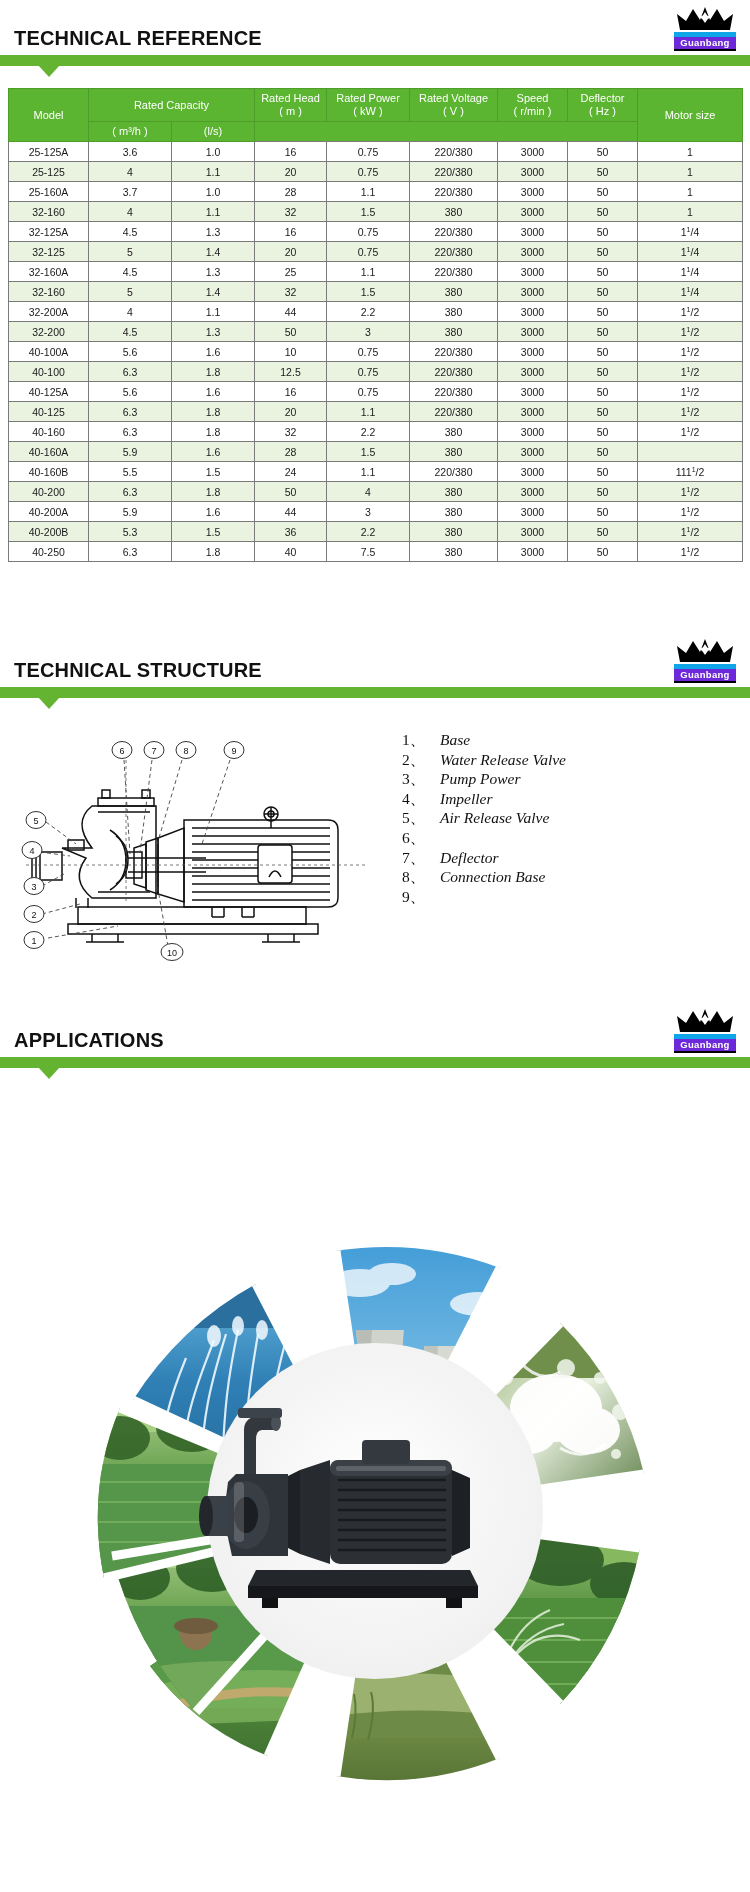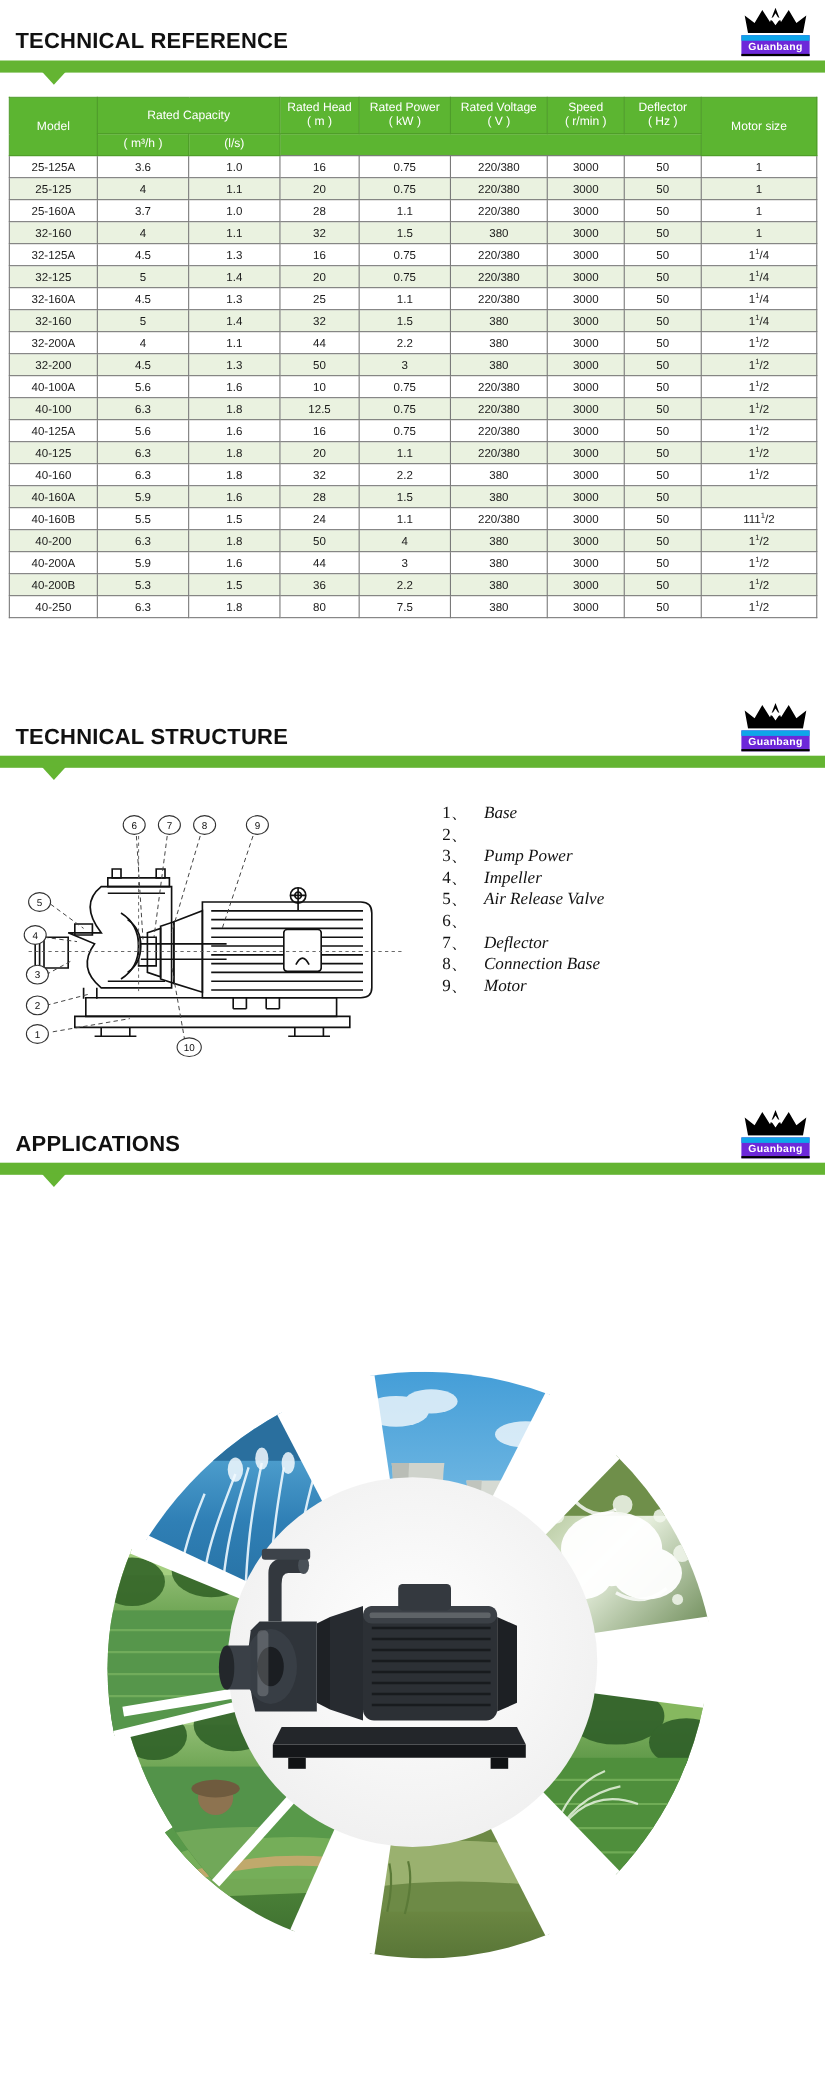--- a/index.html
+++ b/index.html
@@ -421,21 +421,21 @@
             <td>2.2</td>
             <td>380</td>
             <td>3000</td>
             <td>50</td>
             <td>1<span class="sup">1</span>/2</td>
           </tr>
           <tr class="plain">
             <td>40-250</td>
             <td>6.3</td>
             <td>1.8</td>
-            <td>80</td>
+            <td>40</td>
             <td>7.5</td>
             <td>380</td>
             <td>3000</td>
             <td>50</td>
             <td>1<span class="sup">1</span>/2</td>
           </tr>
         </tbody>
     </table>
   </div>
 </div>
@@ -545,20 +545,21 @@
       </g>
     </svg>
 
     <div class="parts" id="parts-list">
         <div class="part-row">
           <span class="part-num">1、</span>
           <span class="part-label">Base</span>
         </div>
         <div class="part-row">
           <span class="part-num">2、</span>
+          <span class="part-label">Water Release Valve</span>
         </div>
         <div class="part-row">
           <span class="part-num">3、</span>
           <span class="part-label">Pump Power</span>
         </div>
         <div class="part-row">
           <span class="part-num">4、</span>
           <span class="part-label">Impeller</span>
         </div>
         <div class="part-row">
@@ -571,21 +572,20 @@
         <div class="part-row">
           <span class="part-num">7、</span>
           <span class="part-label">Deflector</span>
         </div>
         <div class="part-row">
           <span class="part-num">8、</span>
           <span class="part-label">Connection Base</span>
         </div>
         <div class="part-row">
           <span class="part-num">9、</span>
-          <span class="part-label">Motor</span>
         </div>
       </div>
   </div>
 </div>
 
 <div class="section" style="margin-top:36px">
   <div class="sec-head">
     <div class="sec-title">APPLICATIONS</div>
     <div class="logo">
       <svg width="62" height="26" viewBox="0 0 62 26">

